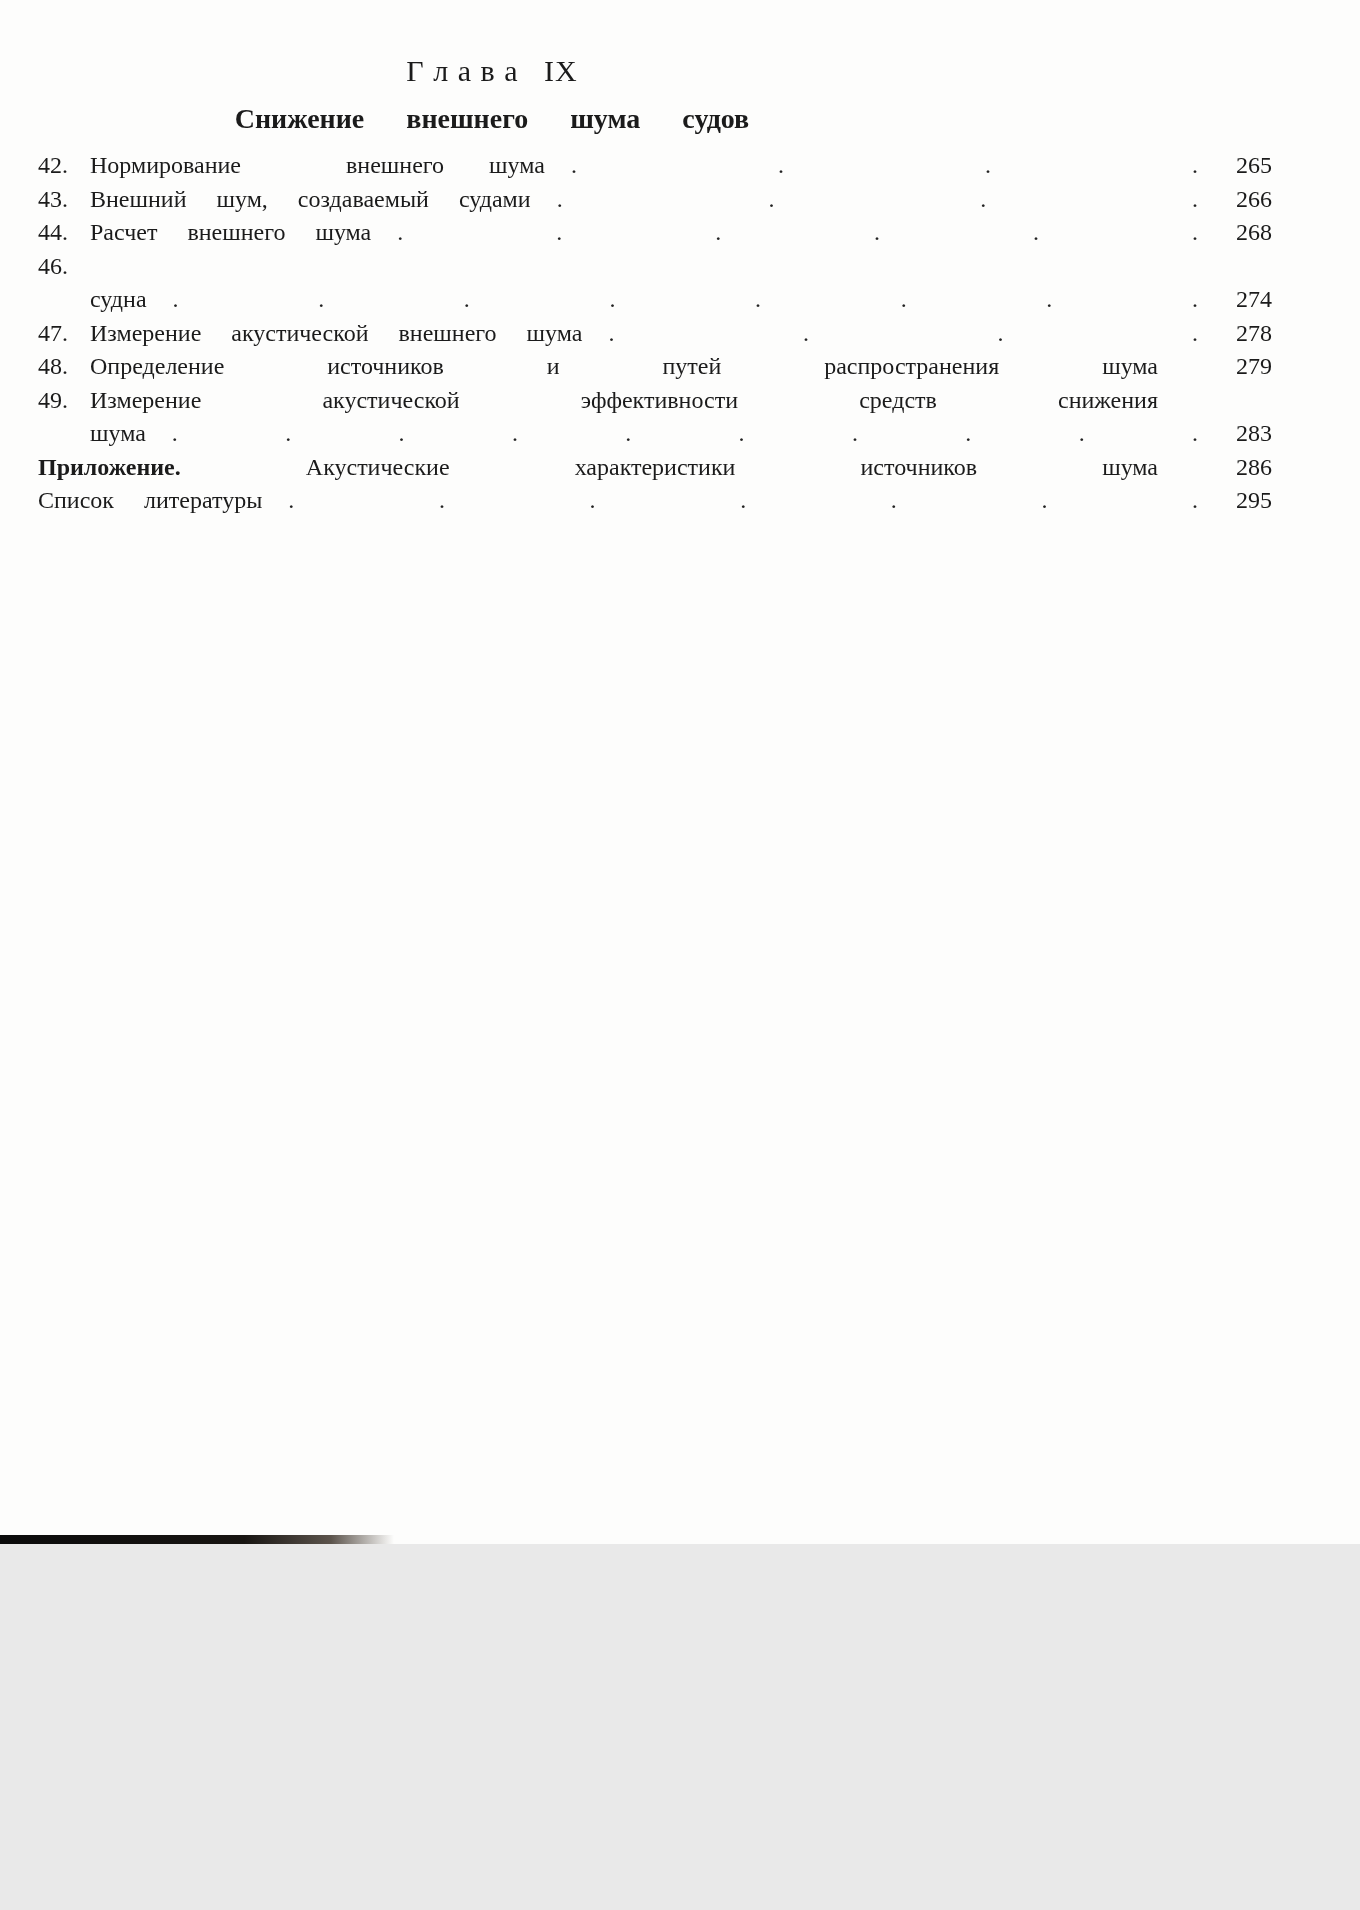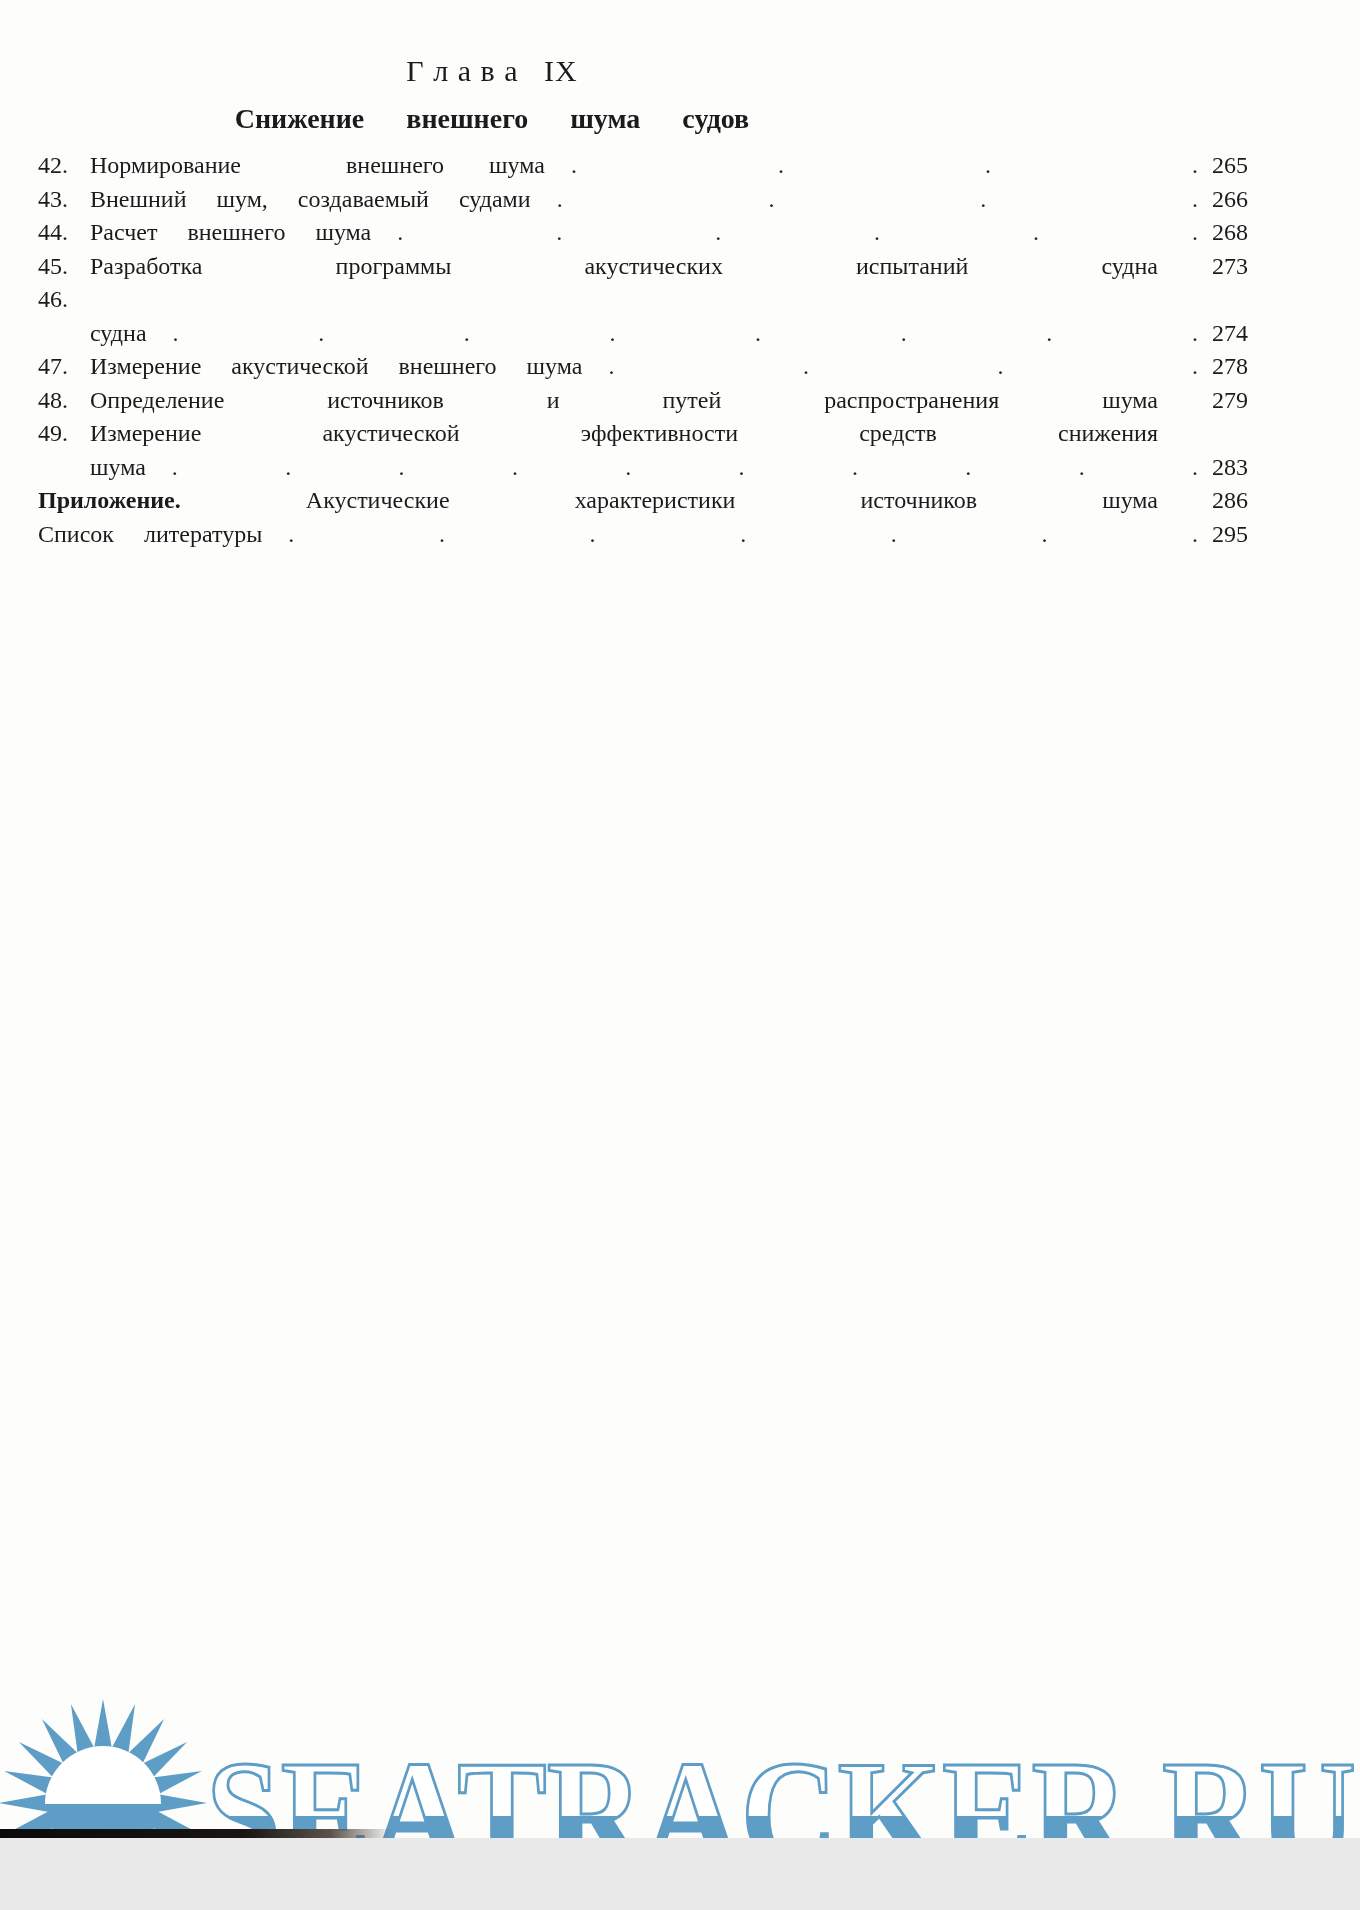--- a/index.html
+++ b/index.html
@@ -1,18 +1,18 @@
 <!DOCTYPE html>
 <html><head>
 <meta charset="utf-8">
 <style>
   html,body{margin:0;padding:0;background:#e9e9e9;}
   .page{
     position:relative;
-    width:1360px;height:1838px;
+    width:1360px;height:1544px;
     background:#fdfdfc;
     margin:0 auto;
     font-family:"Liberation Serif","DejaVu Serif",serif;
     color:#1b1b1b;
     overflow:hidden;
     box-sizing:border-box;
     padding:46px 64px 0 38px;
   }
   .head-col{width:908px;text-align:center;}
   .chapter-heading{
@@ -41,21 +41,21 @@
   }
   .title .bp{font-weight:700;}
   .leader{
     flex:1;min-width:14px;
     text-align:justify;text-align-last:justify;
     margin:0 14px 0 26px;
     overflow:hidden;white-space:normal;
     color:#222;
   }
   .leader.empty{flex:0 0 10px;}
-  .page-num{flex:0 0 84px;text-align:left;white-space:pre;}
+  .page-num{flex:0 0 84px;text-align:center;white-space:pre;}
   
   .wm-sun{position:absolute;left:-4px;top:1696px;}
   .wm-text{position:absolute;left:204px;top:1738px;}
   .scan-bar{
     position:absolute;left:0;bottom:0;height:9px;width:394px;
     background:linear-gradient(to right,#0b0b0b 0%,#181512 62%,#5c544c 84%,rgba(140,130,120,0) 100%);
   }
 </style>
 </head>
 <body>
@@ -83,26 +83,20 @@
       <div class="toc-row">
         <span class="num">44.</span>
         <span class="title">Расчет  внешнего  шума</span>
         <span class="leader">.  .  .  .  .  .</span>
         <span class="page-num">268</span>
       </div>
     </div>
 
 
   <div class="toc" id="rows10">
-      <div class="toc-row">
-        <span class="num">45.</span>
-        <span class="title stretch">Разработка программы   акустических испытаний судна</span>
-        <span class="leader empty"></span>
-        <span class="page-num">273</span>
-      </div>
       <div class="toc-row">
         <span class="num">46.</span>
         <span class="leader empty"></span>
         <span class="page-num"> </span>
       </div>
       <div class="toc-row">
         <span class="num"> </span>
         <span class="title">судна</span>
         <span class="leader">.  .  .  .  .  .  .  .</span>
         <span class="page-num">274</span>

